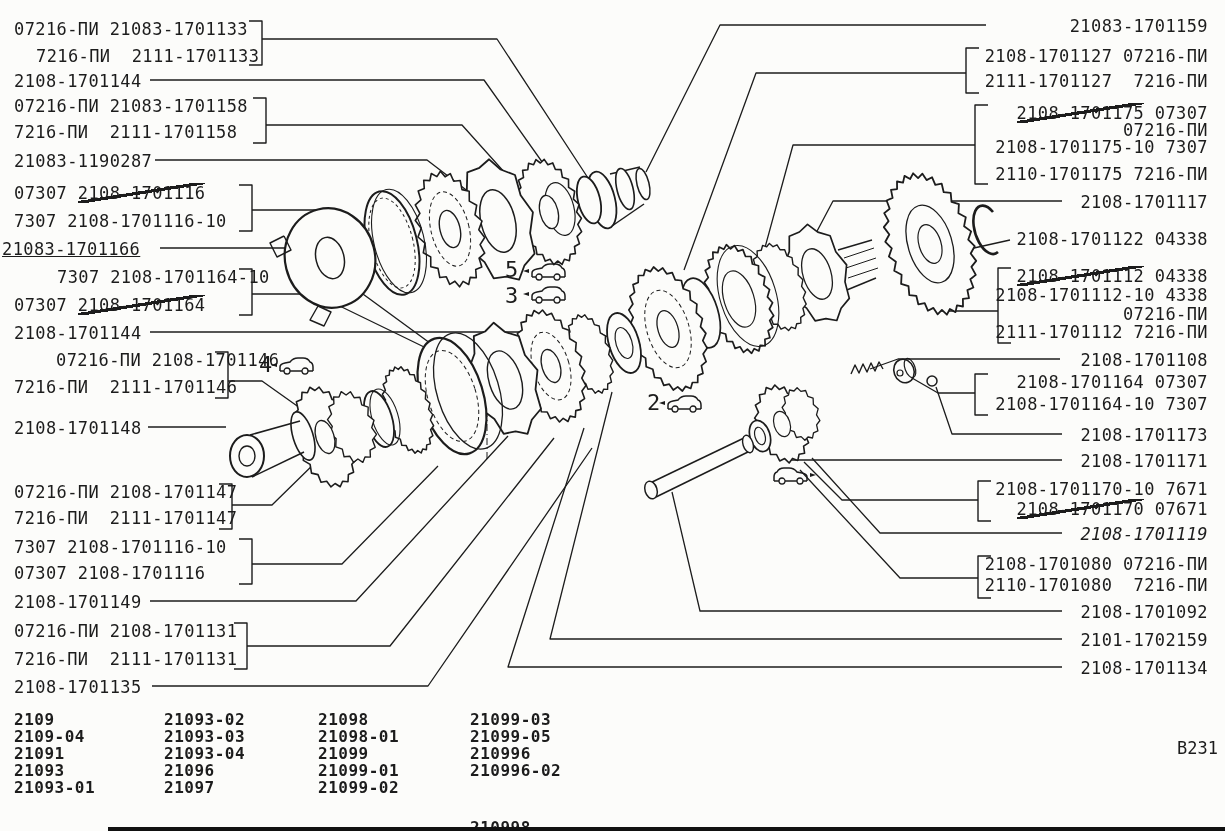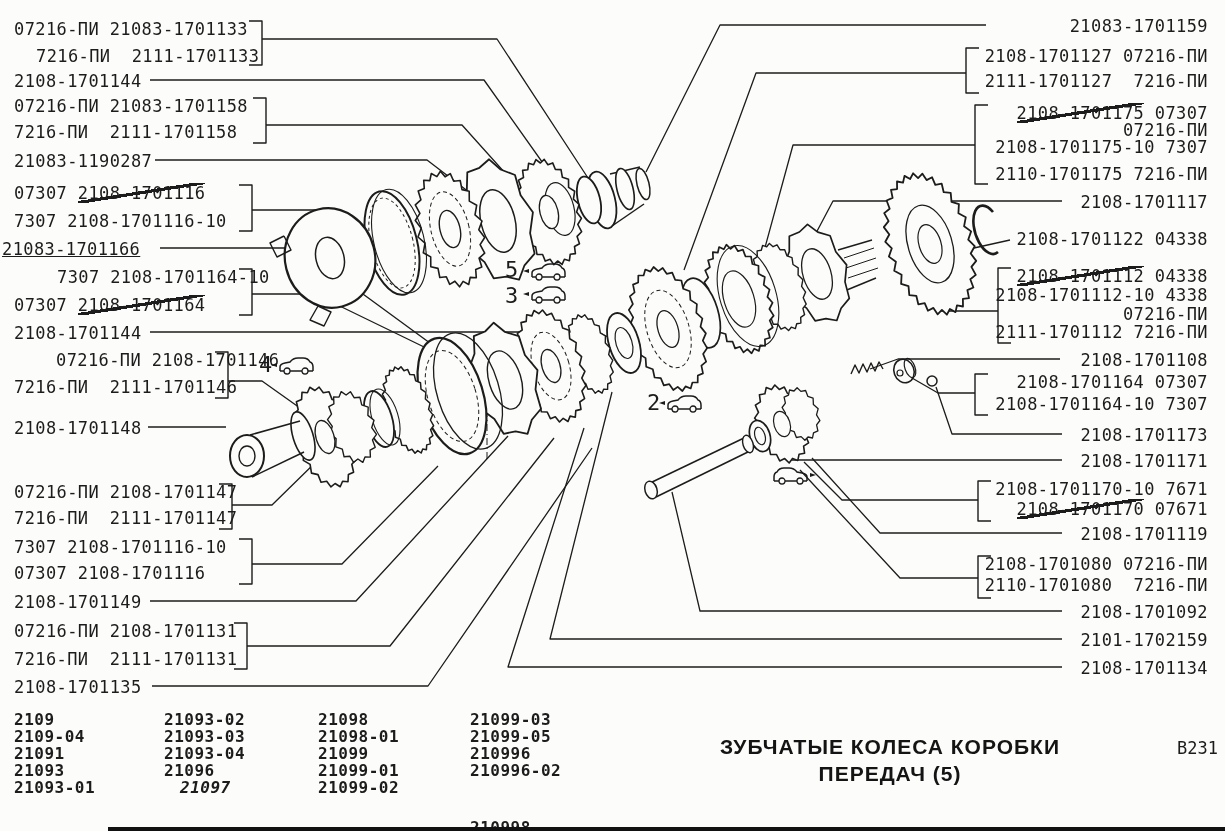--- a/index.html
+++ b/index.html
@@ -214,21 +214,21 @@
       <div class="lbl r" style="top: 285px; right: 17px;"><span>2108-1701112-10 4338</span></div>
       <div class="lbl r" style="top: 304px; right: 17px;"><span>07216-ПИ</span></div>
       <div class="lbl r" style="top: 322px; right: 17px; text-align: right;"><span>2111-1701112 7216-ПИ</span></div>
       <div class="lbl r" style="top: 350px; right: 17px; margin-left: 21px;"><span>2108-1701108</span></div>
       <div class="lbl r" style="top: 372px; right: 17px;"><span>2108-1701164 07307</span></div>
       <div class="lbl r" style="top: 394px; right: 17px;"><span>2108-1701164-10 7307</span></div>
       <div class="lbl r" style="top: 425px; right: 17px;"><span>2108-1701173</span></div>
       <div class="lbl r" style="top: 451px; right: 17px;"><span>2108-1701171</span></div>
       <div class="lbl r" style="top: 479px; right: 17px;"><span>2108-1701170-10 7671</span></div>
       <div class="lbl r" style="top: 499px; right: 17px;"><span class="struck">2108-1701170</span><span> 07671</span></div>
-      <div class="lbl r" style="top: 524px; right: 17px;"><span>2108-1701119</span></div>
+      <div class="lbl r" style="top: 524px; right: 17px; font-style: italic;"><span>2108-1701119</span></div>
       <div class="lbl r" style="top: 554px; right: 17px;"><span>2108-1701080 07216-ПИ</span></div>
       <div class="lbl r" style="top: 575px; right: 17px;"><span>2110-1701080  7216-ПИ</span></div>
       <div class="lbl r" style="top: 602px; right: 17px;"><span>2108-1701092</span></div>
       <div class="lbl r" style="top: 630px; right: 17px;"><span>2101-1702159</span></div>
       <div class="lbl r" style="top: 658px; right: 17px;"><span>2108-1701134</span></div>
     </div>
   <div id="callouts">
       <div class="co" style="left: 505px; top: 258px;">5</div>
       <div class="co" style="left: 505px; top: 284px;">3</div>
       <div class="co" style="left: 259px; top: 353px;">4</div>
@@ -237,32 +237,28 @@
   <div id="models">
       <div class="model" style="left: 14px; top: 711px;">2109</div>
       <div class="model" style="left: 14px; top: 728px;">2109-04</div>
       <div class="model" style="left: 14px; top: 745px;">21091</div>
       <div class="model" style="left: 14px; top: 762px;">21093</div>
       <div class="model" style="left: 14px; top: 779px;">21093-01</div>
       <div class="model" style="left: 164px; top: 711px;">21093-02</div>
       <div class="model" style="left: 164px; top: 728px;">21093-03</div>
       <div class="model" style="left: 164px; top: 745px;">21093-04</div>
       <div class="model" style="left: 164px; top: 762px;">21096</div>
-      <div class="model" style="left: 180px; top: 779px; font-style: italic;">21097</div>
+      <div class="model" style="left: 164px; top: 779px;">21097</div>
       <div class="model" style="left: 318px; top: 711px;">21098</div>
       <div class="model" style="left: 318px; top: 728px;">21098-01</div>
       <div class="model" style="left: 318px; top: 745px;">21099</div>
       <div class="model" style="left: 318px; top: 762px;">21099-01</div>
       <div class="model" style="left: 318px; top: 779px;">21099-02</div>
       <div class="model" style="left: 470px; top: 711px;">21099-03</div>
       <div class="model" style="left: 470px; top: 728px;">21099-05</div>
       <div class="model" style="left: 470px; top: 745px;">210996</div>
       <div class="model" style="left: 470px; top: 762px;">210996-02</div>
       <div class="model" style="left: 470px; top: 819px;">210998</div>
     </div>
 
-  <div id="title">
-    <div>ЗУБЧАТЫЕ КОЛЕСА КОРОБКИ</div>
-    <div>ПЕРЕДАЧ (5)</div>
-  </div>
   <div id="pagecode">B231</div>
   <div id="scanbar"></div>
 </div>
 
 </body></html>

